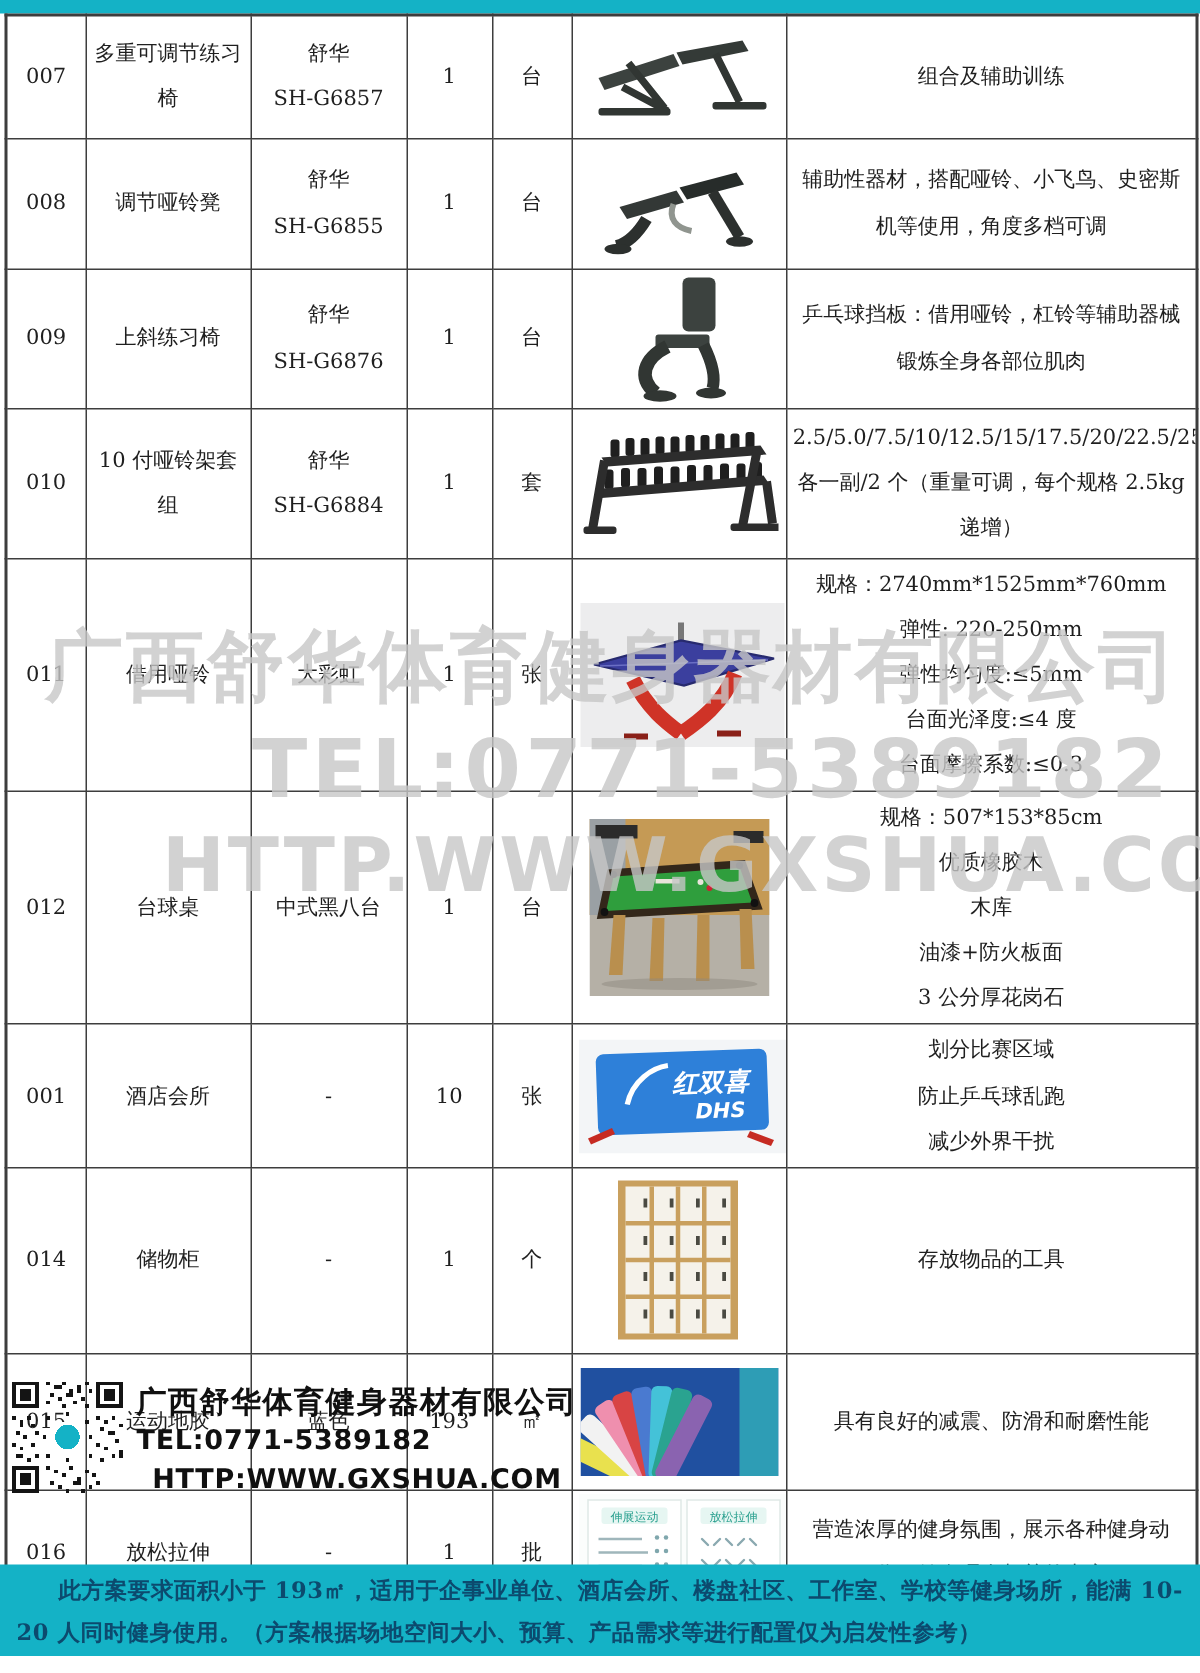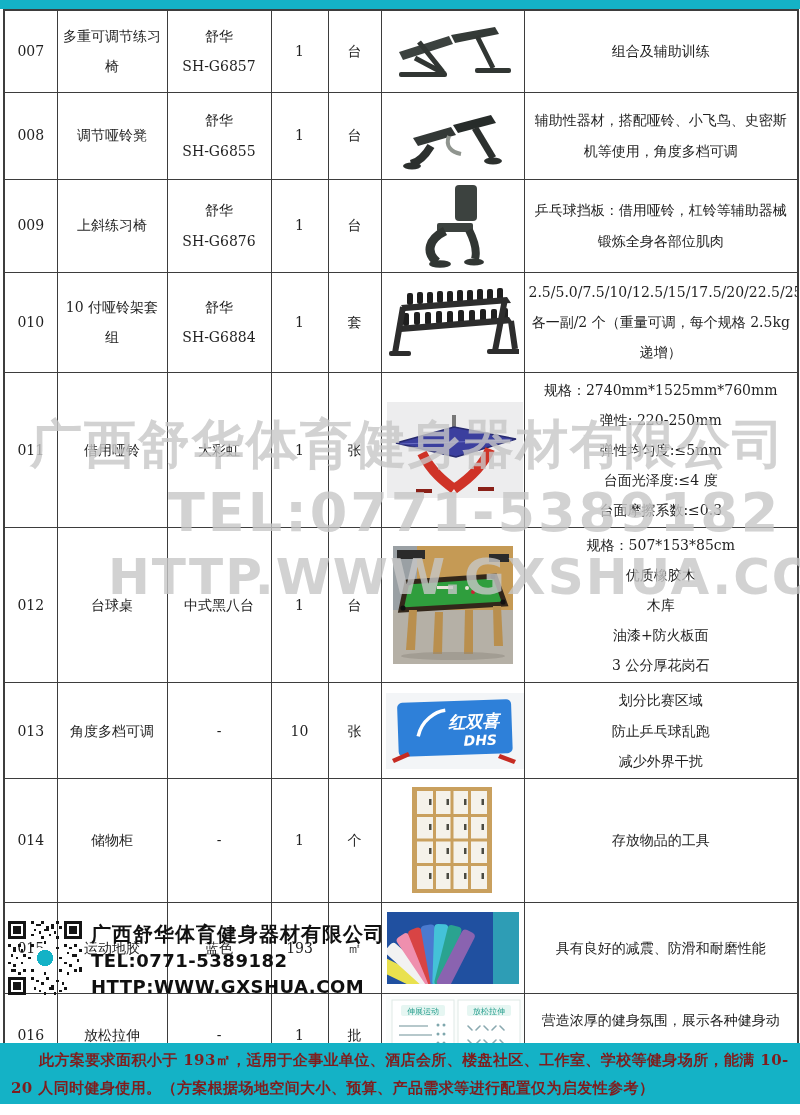--- a/index.html
+++ b/index.html
@@ -27,26 +27,26 @@
   .wm-1{left:30px;top:410px;font-size:52px;letter-spacing:2px;}
   .wm-2{left:168px;top:481px;font-size:54px;letter-spacing:3px;}
   .wm-3{left:108px;top:548px;font-size:50px;letter-spacing:2px;}
   
   .stamp{position:absolute;left:8px;top:920px;z-index:4;display:flex;gap:9px;align-items:flex-start;
          font-family:"DejaVu Sans","Liberation Sans",sans-serif;color:#101010;}
   .stamp .qr{width:74px;height:76px;}
   .stamp-lines{padding-top:1px;}
   .stamp-company{font-size:20px;font-weight:bold;line-height:27px;letter-spacing:1px;}
   .stamp-tel{font-size:18px;font-weight:bold;line-height:26px;letter-spacing:.5px;}
-  .stamp-web{font-size:18px;font-weight:bold;line-height:26px;letter-spacing:.5px;}
+  .stamp-web{font-size:18px;font-weight:bold;line-height:26px;letter-spacing:.5px;text-align:center;}
   
   .footer-band{
     position:absolute;left:0;top:1043px;width:800px;height:61px;background:#14b2c6;z-index:5;
     box-sizing:border-box;padding:3px 11px 16px 11px;
-    color:#7f1d1d;font-weight:bold;font-size:15px;line-height:28px;text-indent:28px;
+    color:#0c4a6e;font-weight:bold;font-size:15px;line-height:28px;text-indent:28px;
     font-family:"DejaVu Serif","Liberation Serif",serif;letter-spacing:.4px;
   }
 </style>
 </head>
 <body>
 
 <div class="accent-bar"></div>
 
 <div class="table-wrap">
   <table class="equip">
@@ -217,22 +217,22 @@
   </svg></span></td>
     <td class="c-desc">
             <div>规格：507*153*85cm</div>
             <div>优质橡胶木</div>
             <div>木库</div>
             <div>油漆+防火板面</div>
             <div>3 公分厚花岗石</div>
           </td>
   </tr>
         <tr style="height: 95px;">
-    <td class="c-no">013</td>
-    <td class="c-name">角度多档可调</td>
+    <td class="c-no">001</td>
+    <td class="c-name">酒店会所</td>
     <td class="c-brand">-</td>
     <td class="c-qty">10</td>
     <td class="c-unit">张</td>
     <td class="c-img"><span class="prod-img"><svg width="138" height="76" viewBox="0 0 138 76">
     <rect width="138" height="76" fill="#f3f5f7"></rect>
     <g transform="rotate(-2 69 38)">
       <rect x="12" y="8" width="114" height="54" rx="5" fill="#2e80d9"></rect>
       <path d="M32,42 C36,26 50,18 60,17" stroke="#ffffff" stroke-width="3.5" fill="none"></path>
       <text x="88" y="35" font-size="17" font-weight="bold" font-style="italic" fill="#ffffff" text-anchor="middle" font-family="DejaVu Sans, sans-serif">红双喜</text>
       <text x="94" y="53" font-size="14" font-weight="bold" font-style="italic" fill="#ffffff" text-anchor="middle" font-family="DejaVu Sans, sans-serif">DHS</text>

